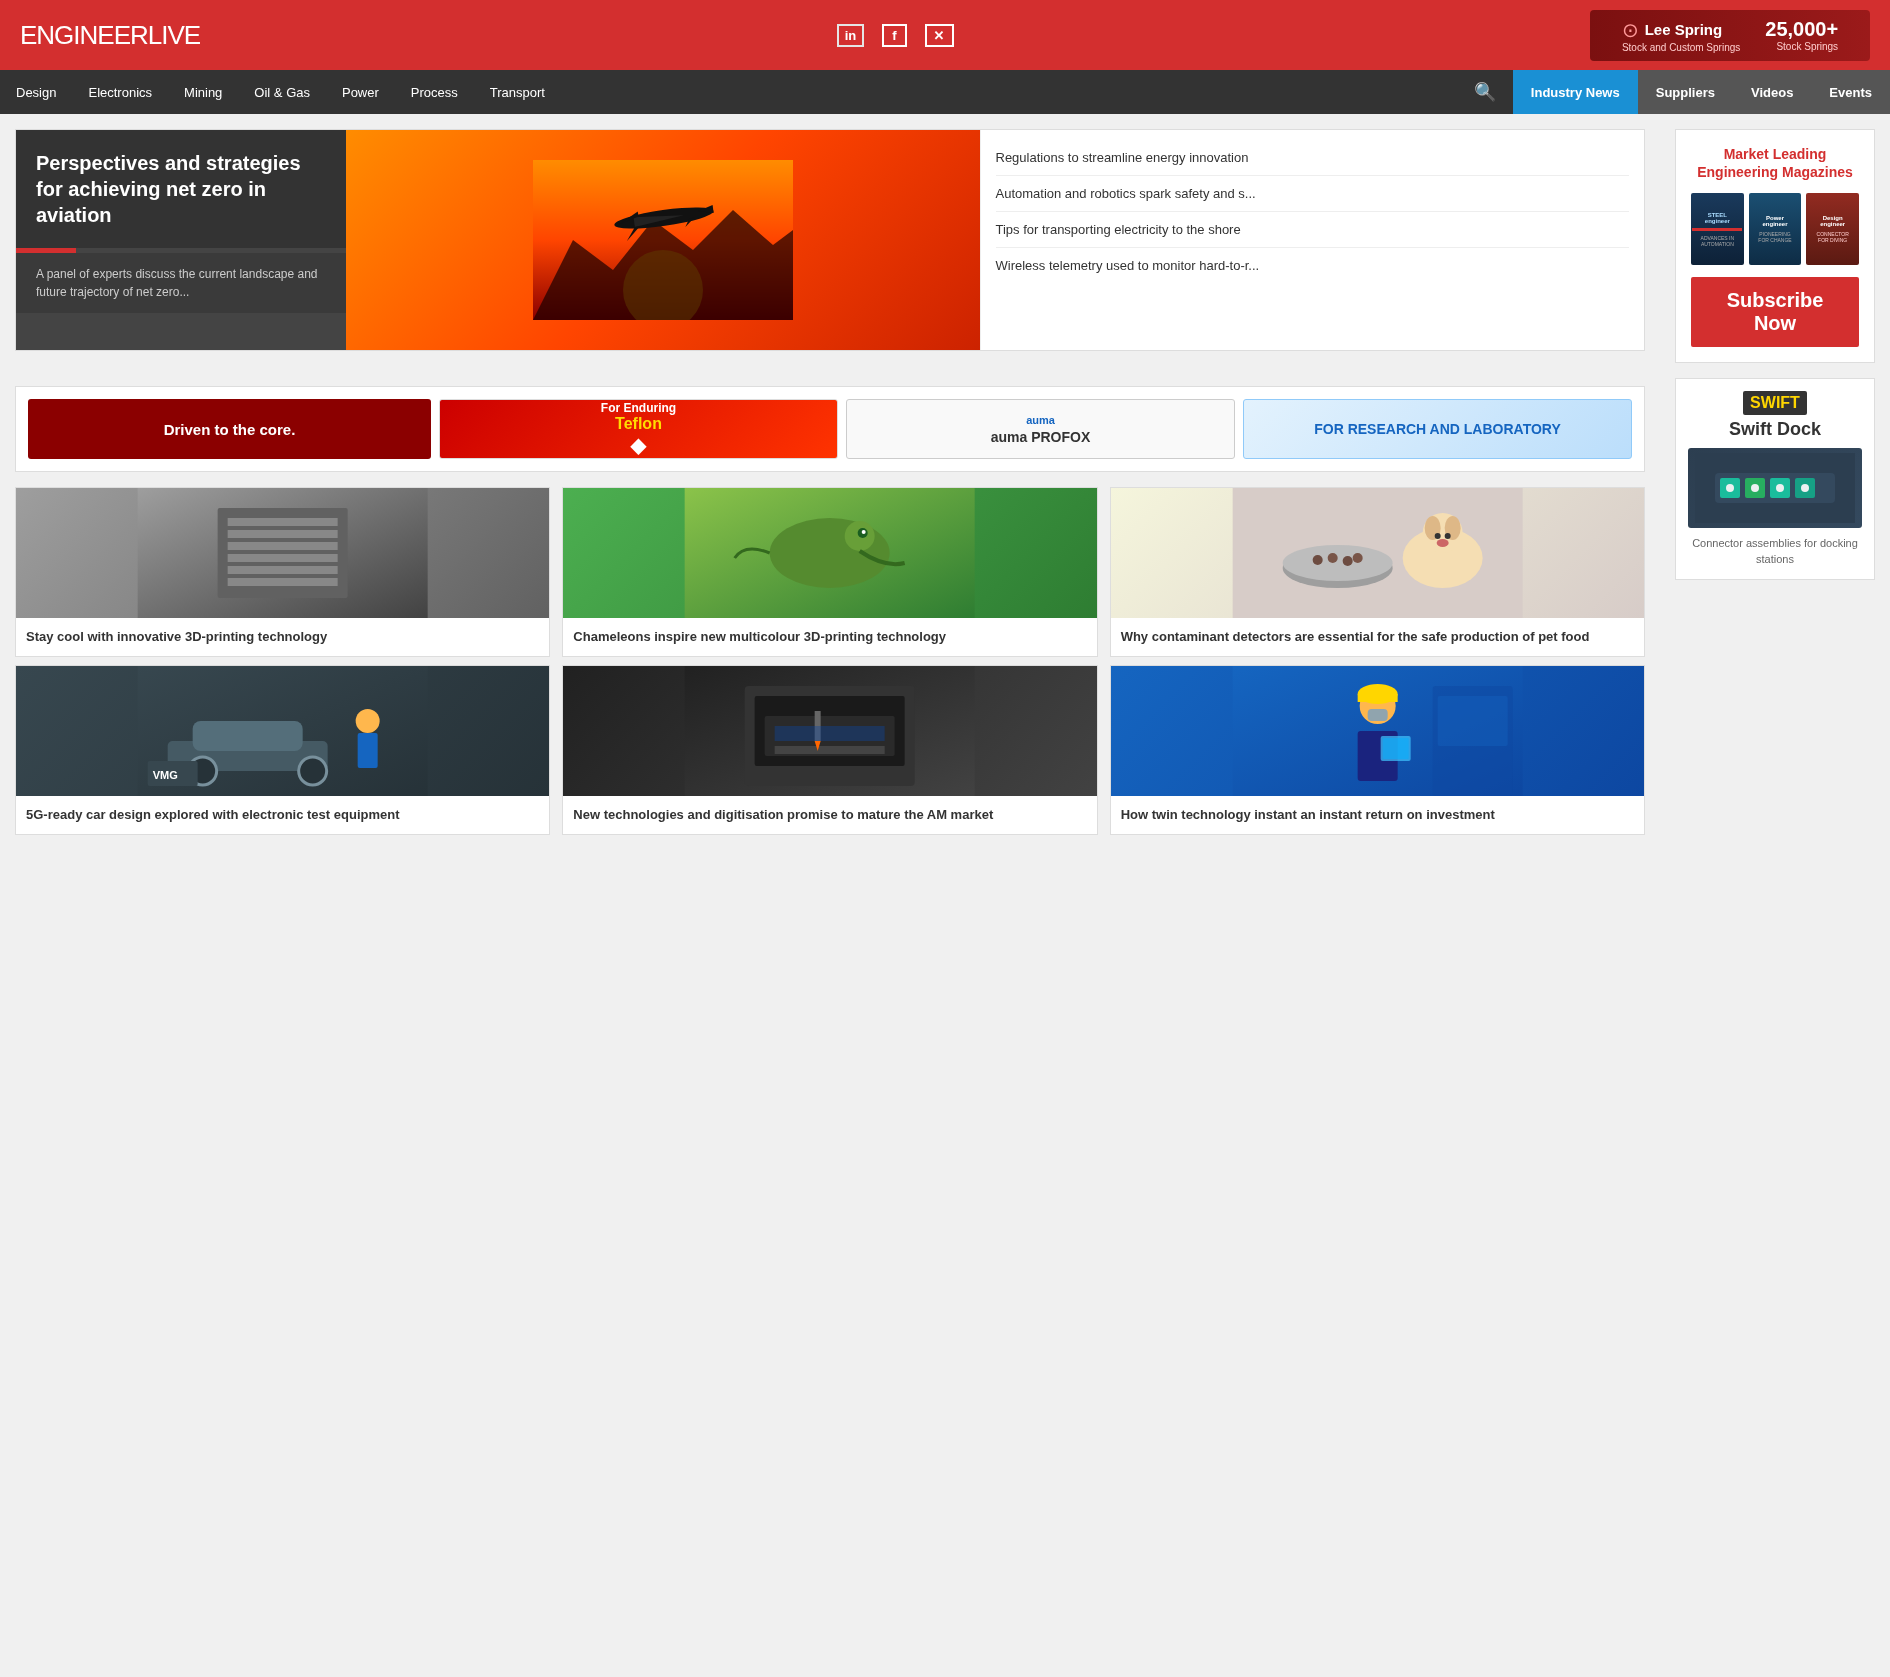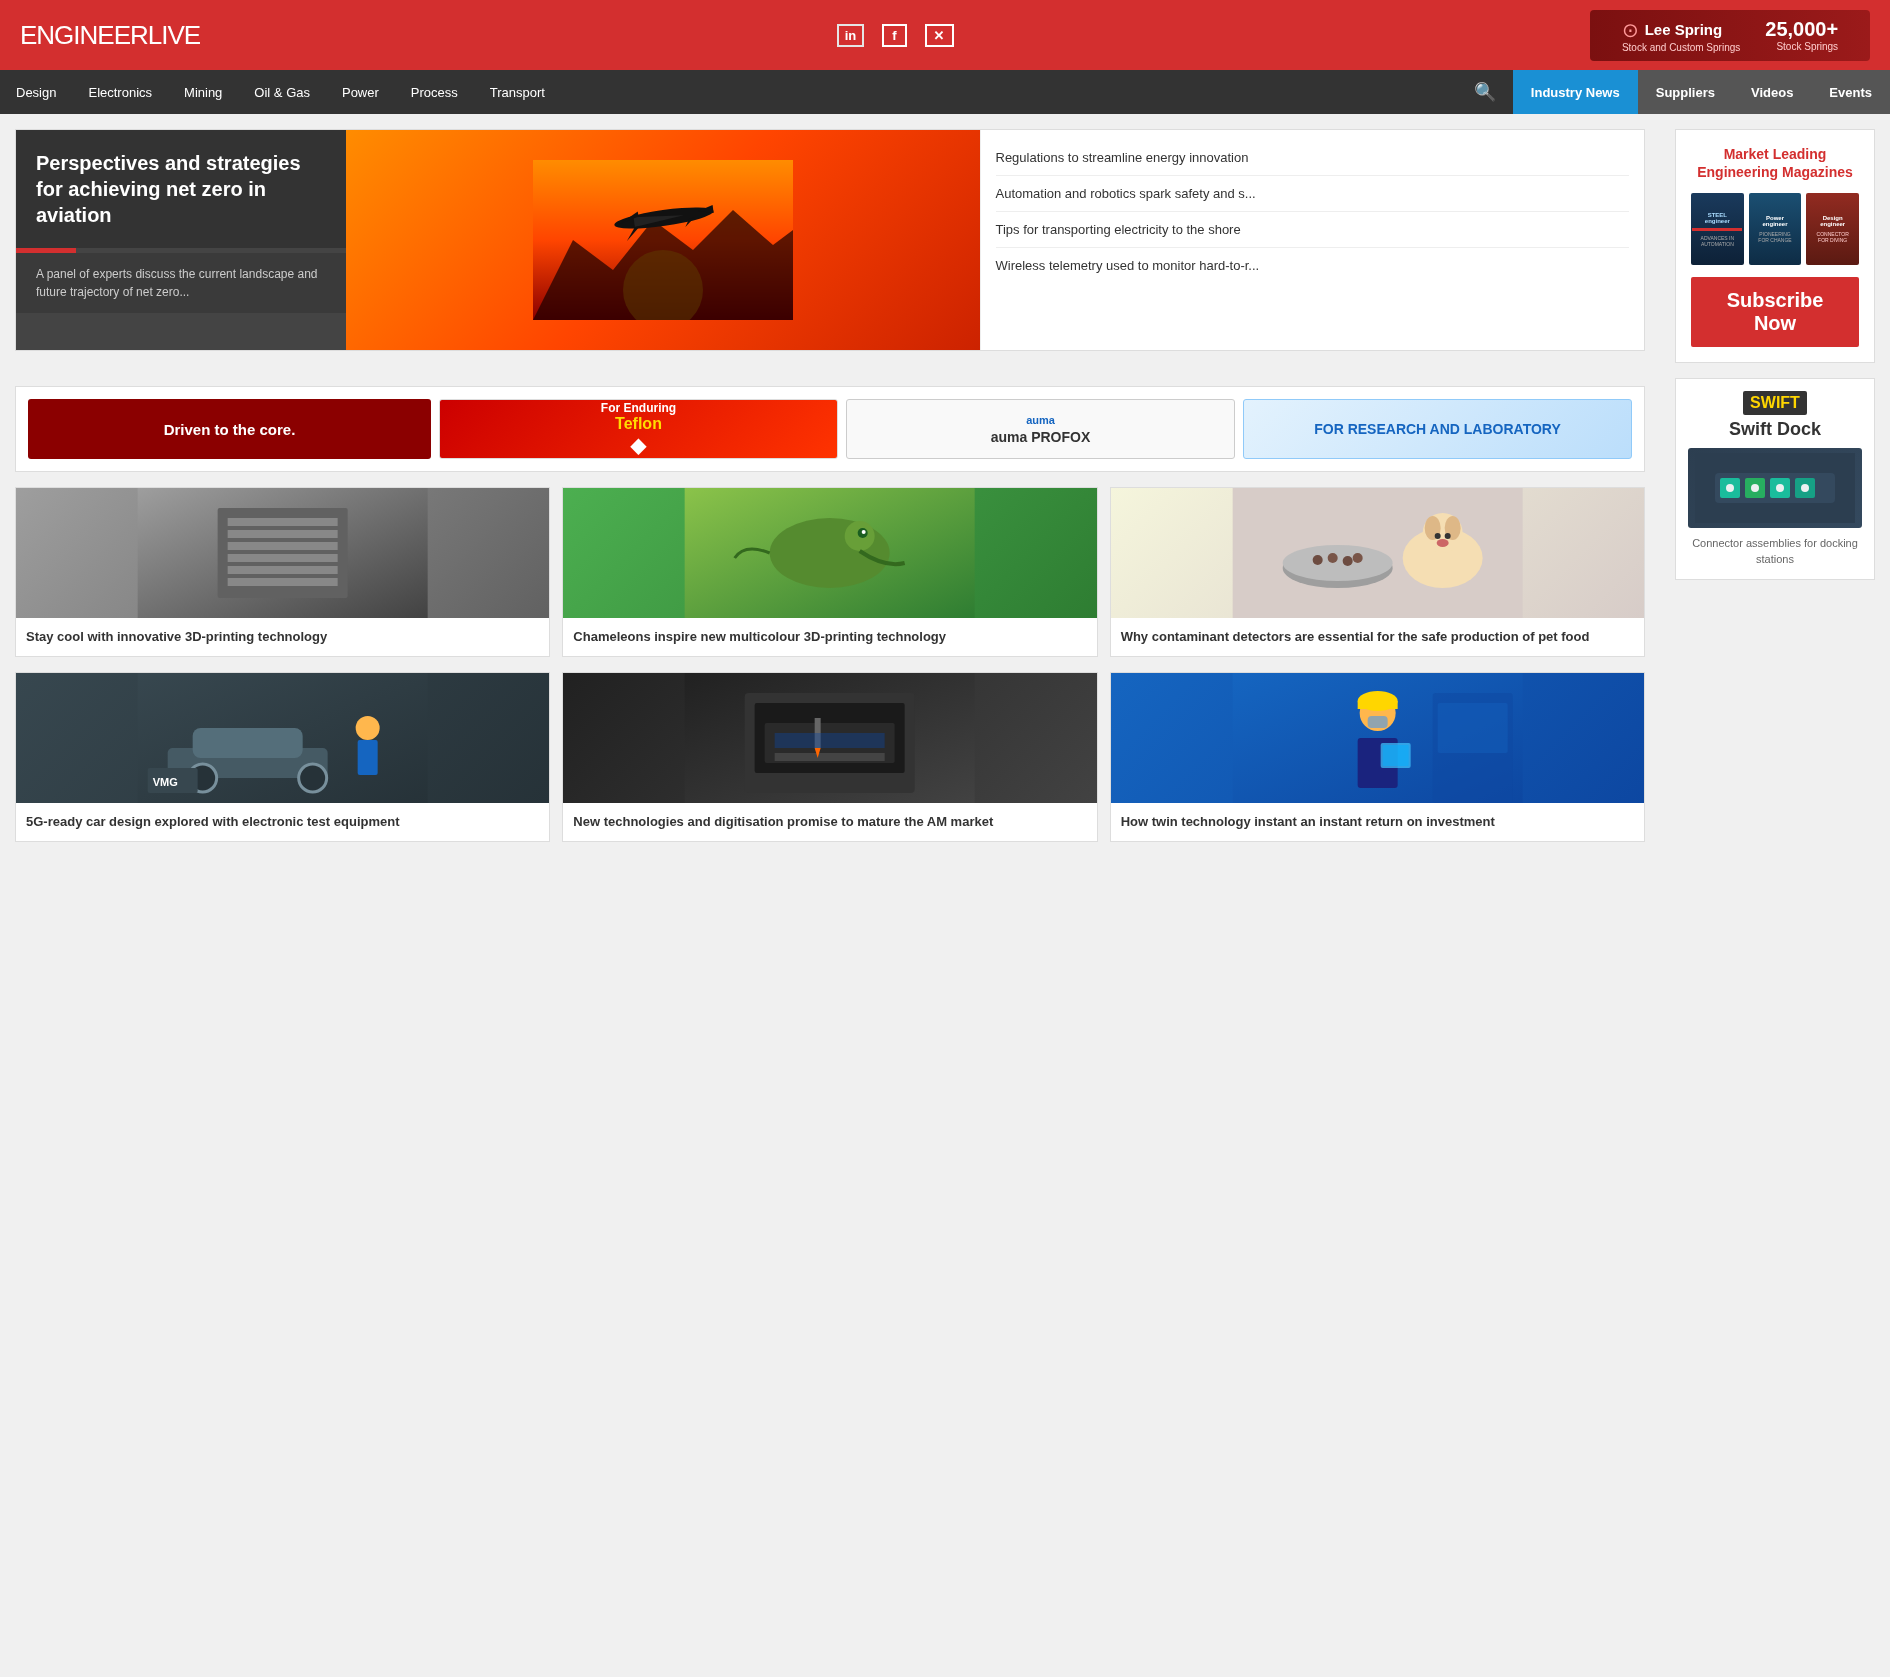--- a/index.html
+++ b/index.html
@@ -48,21 +48,21 @@
 
     
     .ad-banners-row { display: flex; gap: 8px; background: white; padding: 12px; border: 1px solid #ddd; margin-bottom: 15px; align-items: center; }
     .ad-banner-item { flex: 1; height: 60px; border-radius: 3px; display: flex; align-items: center; justify-content: center; font-size: 12px; font-weight: bold; overflow: hidden; }
     .ad-driven { background: #8b0000; color: white; font-size: 16px; }
     .ad-teflon { background: #cc0000; color: white; font-size: 12px; display: flex; flex-direction: column; align-items: center; }
     .ad-profox { background: #f0f8ff; color: #333; font-size: 12px; border: 1px solid #ddd; }
     .ad-research { background: linear-gradient(135deg, #e3f2fd, #bbdefb); color: #1565c0; font-size: 12px; font-weight: bold; text-align: center; }
 
     
-    .article-grid { display: grid; grid-template-columns: 1fr 1fr 1fr; gap: 12px; margin-bottom: 15px; }
+    .article-grid { display: grid; grid-template-columns: 1fr 1fr 1fr; gap: 12px; margin-bottom: 8px; }
     .article-card { background: white; border: 1px solid #ddd; cursor: pointer; }
     .article-img-placeholder { width: 100%; height: 130px; display: flex; align-items: center; justify-content: flex-start; font-size: 40px; }
     .img-3dprint { background: linear-gradient(135deg, #9e9e9e, #616161); }
     .img-chameleon { background: linear-gradient(135deg, #4caf50, #2e7d32); }
     .img-petfood { background: linear-gradient(135deg, #f5f5dc, #d7ccc8); }
     .img-car { background: linear-gradient(135deg, #37474f, #263238); }
     .img-3dprinter { background: linear-gradient(135deg, #212121, #424242); }
     .img-worker { background: linear-gradient(135deg, #1565c0, #0d47a1); }
     .article-card-body { padding: 10px; }
     .article-card-title { font-size: 13px; font-weight: bold; color: #333; line-height: 1.4; }

